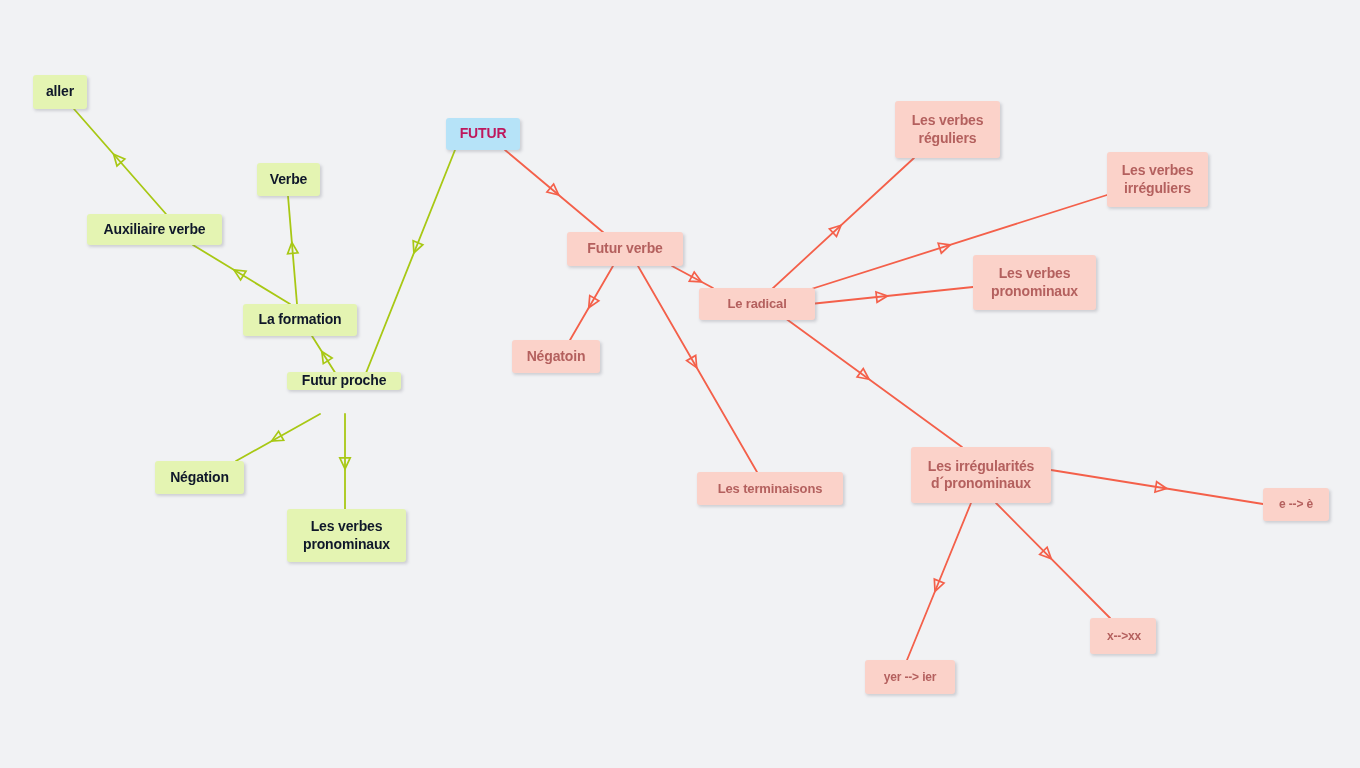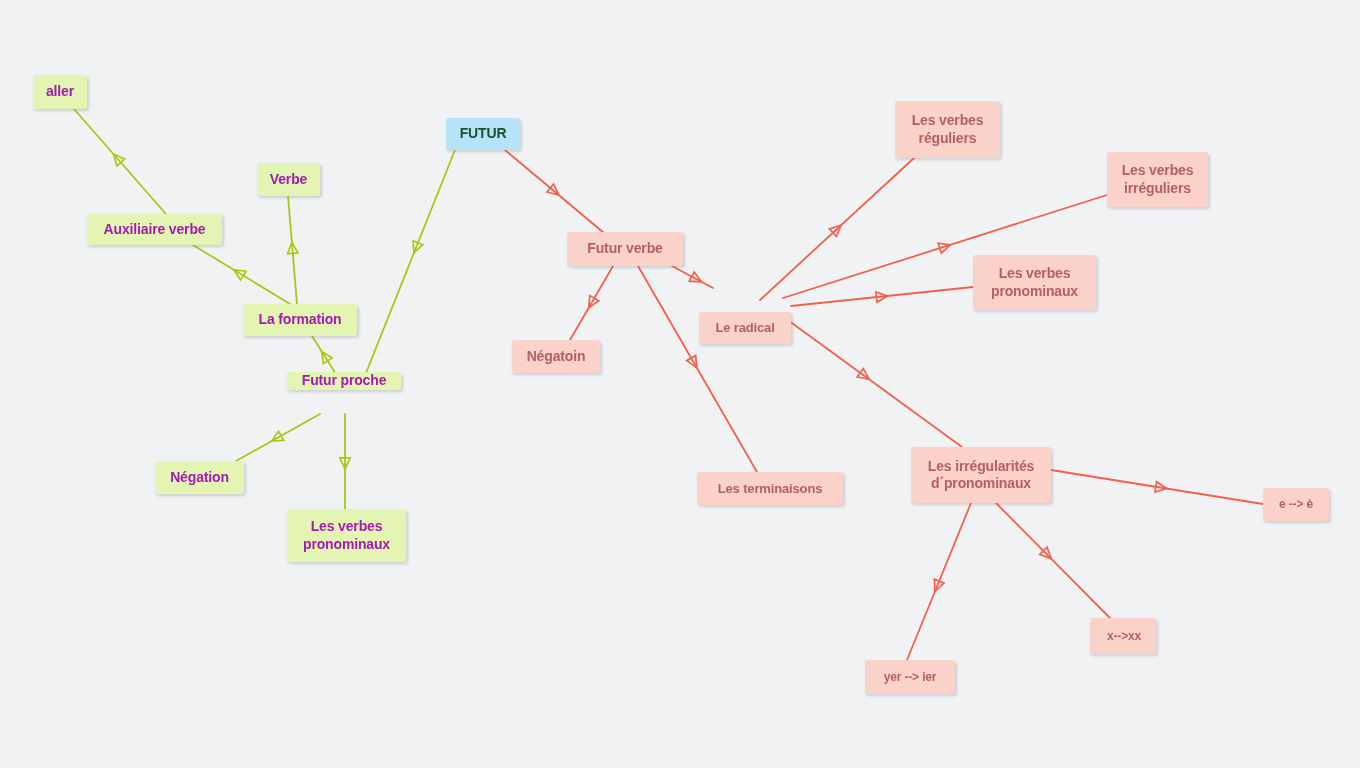--- a/index.html
+++ b/index.html
@@ -39,29 +39,29 @@
     font-weight: bold;
     line-height: 1.22;
     letter-spacing: -0.15px;
     box-shadow: 1.5px 2px 3px rgba(120,120,130,0.28);
     white-space: pre-line;
     padding: 2px 6px;
     user-select: none;
   }
   .node.green {
     background: #e4f4b2;
-    color: #a21caf;
+    color: #0f172a;
   }
   .node.pink {
     background: #fbd2c9;
     color: #b4605e;
   }
   .node.blue {
     background: #b6e3f8;
-    color: #14532d;
+    color: #be185d;
   }
 </style>
 </head>
 <body>
 
 <div id="canvas">
   <svg id="edges" width="1360" height="768" viewBox="0 0 1360 768">
       <g>
         <line x1="455" y1="150" x2="362" y2="383" stroke="#a8c814" stroke-width="1.8" stroke-linecap="round"></line>
         <polygon points="413.90113172148637,252.96813235369552 413.1493613259288,240.82421036480068 422.80837523109847,244.67952492780833" fill="none" stroke="#a8c814" stroke-width="1.7" stroke-linejoin="miter"></polygon>
@@ -140,21 +140,21 @@
       <div class="node green" style="left: 33px; top: 75px; width: 54px; height: 34px; font-size: 14px;">aller</div>
       <div class="node green" style="left: 87px; top: 214px; width: 135px; height: 31px; font-size: 14px;">Auxiliaire verbe</div>
       <div class="node green" style="left: 257px; top: 163px; width: 63px; height: 33px; font-size: 14px;">Verbe</div>
       <div class="node green" style="left: 243px; top: 304px; width: 114px; height: 32px; font-size: 14px;">La formation</div>
       <div class="node green" style="left: 287px; top: 372px; width: 114px; height: 18px; font-size: 14px;">Futur proche</div>
       <div class="node green" style="left: 155px; top: 461px; width: 89px; height: 33px; font-size: 14px;">Négation</div>
       <div class="node green" style="left: 287px; top: 509px; width: 119px; height: 53px; font-size: 14px;">Les verbes
 pronominaux</div>
       <div class="node pink" style="left: 567px; top: 232px; width: 116px; height: 34px; font-size: 14px;">Futur verbe</div>
       <div class="node pink" style="left: 512px; top: 340px; width: 88px; height: 33px; font-size: 14px;">Négatoin</div>
-      <div class="node pink" style="left: 699px; top: 288px; width: 92px; height: 32px; font-size: 13px; margin-top: 24px;">Le radical</div>
+      <div class="node pink" style="left: 699px; top: 288px; width: 116px; height: 32px; font-size: 13px;">Le radical</div>
       <div class="node pink" style="left: 895px; top: 101px; width: 105px; height: 57px; font-size: 14px;">Les verbes
 réguliers</div>
       <div class="node pink" style="left: 1107px; top: 152px; width: 101px; height: 55px; font-size: 14px;">Les verbes
 irréguliers</div>
       <div class="node pink" style="left: 973px; top: 255px; width: 123px; height: 55px; font-size: 14px;">Les verbes
 pronominaux</div>
       <div class="node pink" style="left: 697px; top: 472px; width: 146px; height: 33px; font-size: 13px;">Les terminaisons</div>
       <div class="node pink" style="left: 911px; top: 447px; width: 140px; height: 56px; font-size: 14px;">Les irrégularités
 d´pronominaux</div>
       <div class="node pink" style="left: 1263px; top: 488px; width: 66px; height: 33px; font-size: 12px;">e --&gt; è</div>

